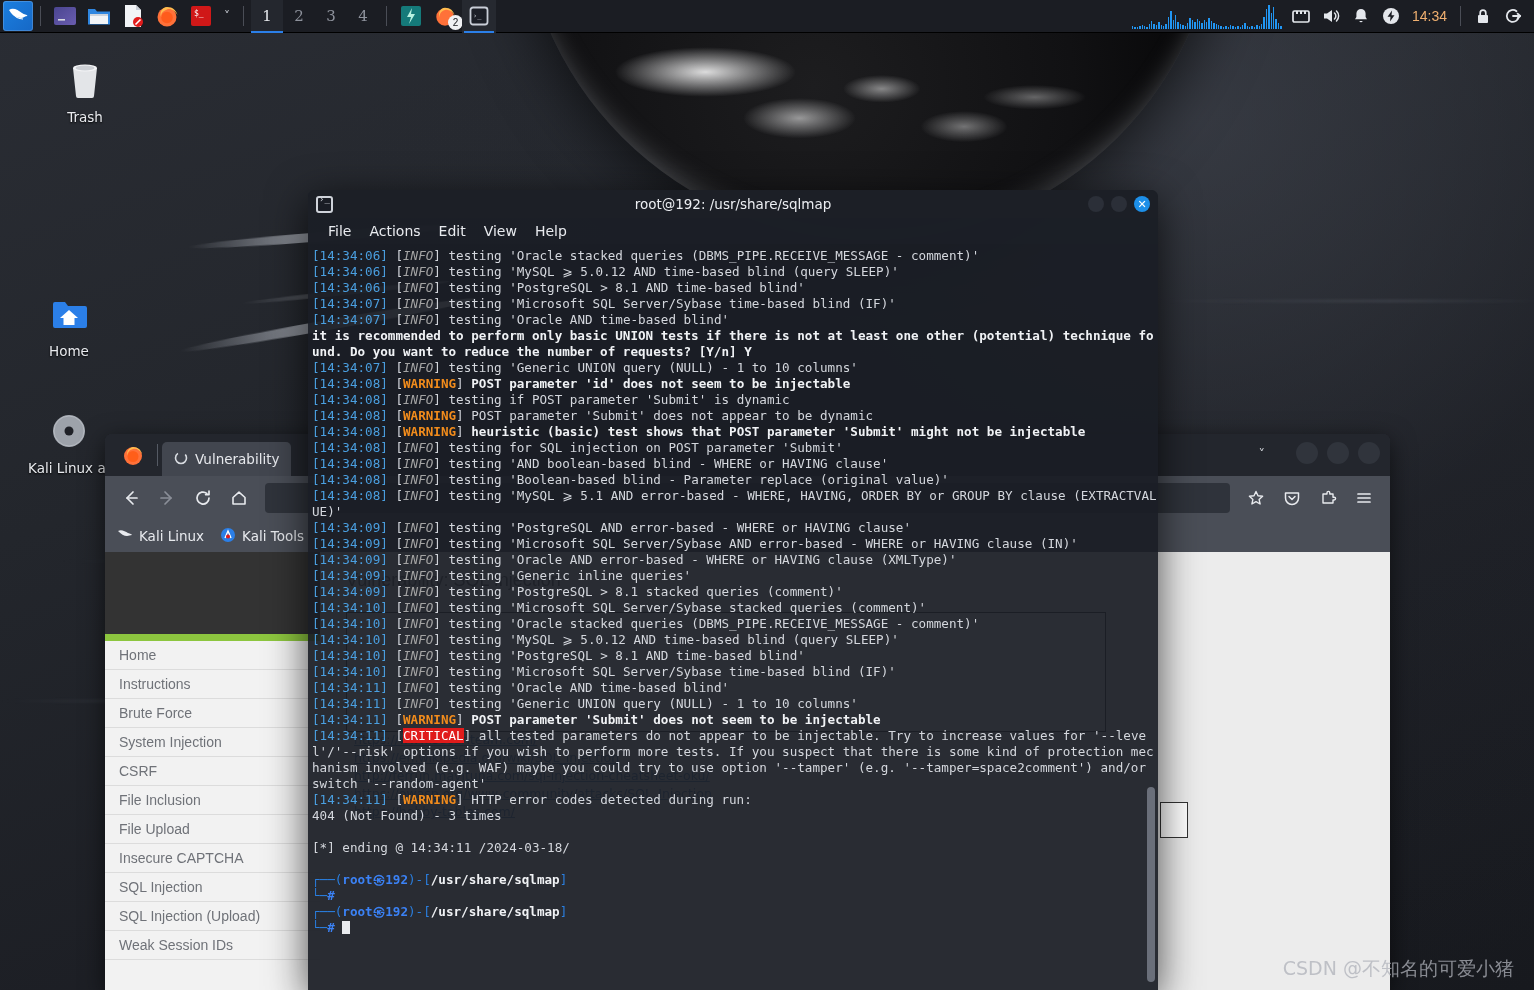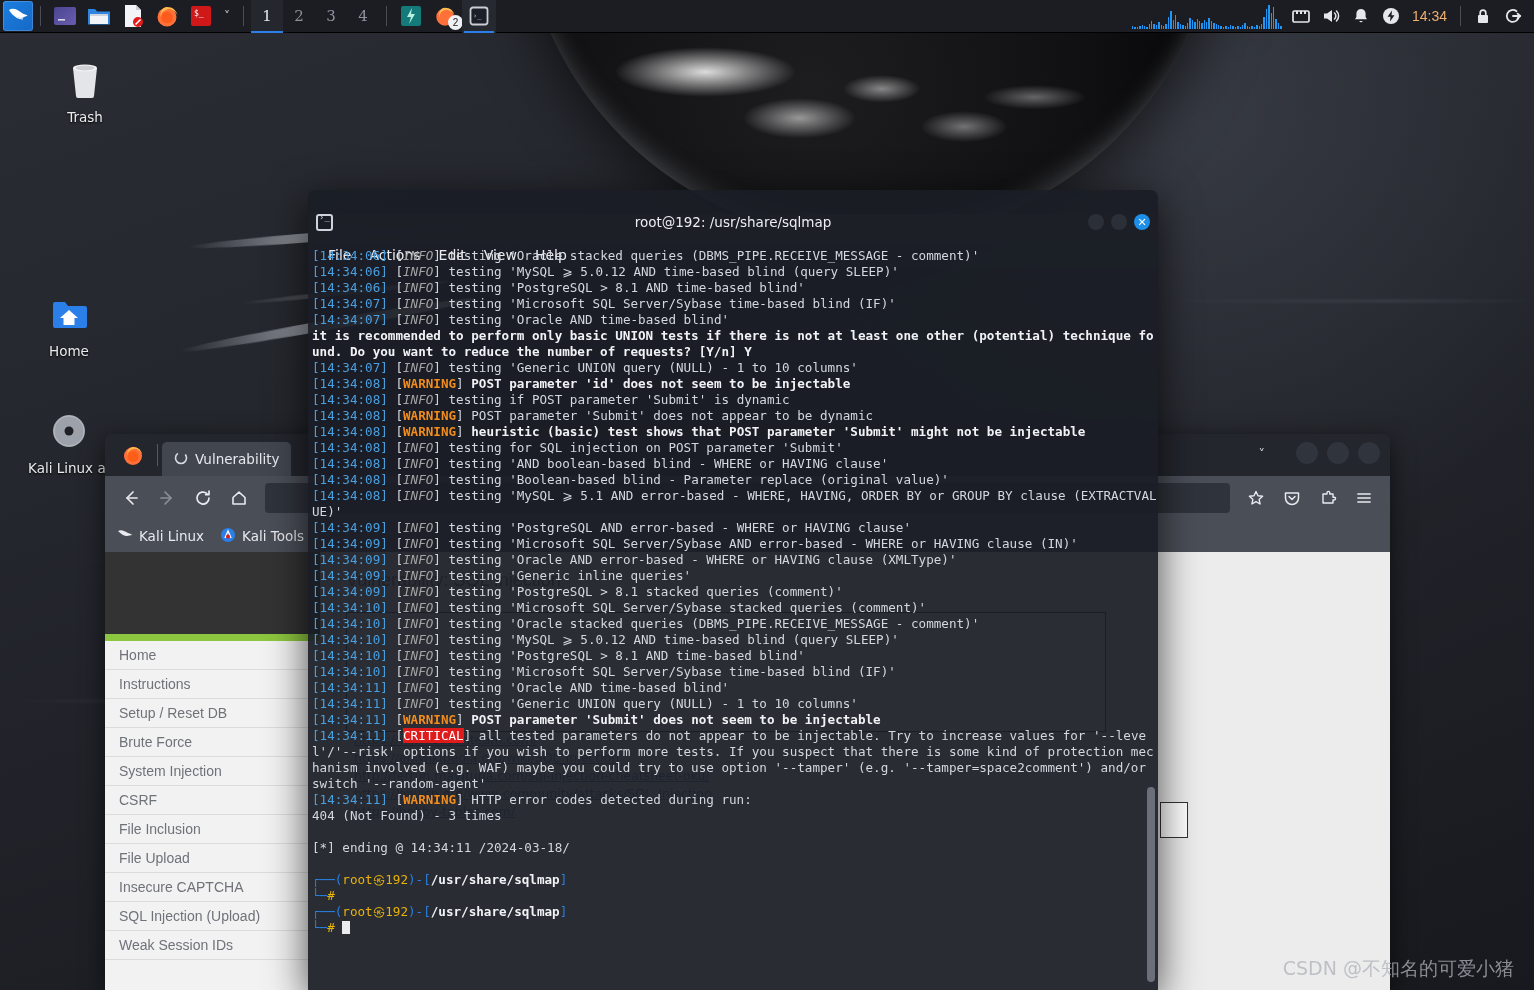--- a/index.html
+++ b/index.html
@@ -126,23 +126,22 @@
 
   
   .term {
     position: absolute; left: 308px; top: 190px; width: 850px; height: 800px;
     background: rgba(26,29,37,0.93);
     border-radius: 7px 7px 0 0; z-index: 30;
     box-shadow: 0 10px 40px rgba(0,0,0,0.7);
     overflow: hidden;
   }
   .term-title {
-    height: 28px; display: flex; position: relative;
+    height: 28px; display: flex; align-items: center; position: relative;
     background: rgba(28,31,39,0.96);
-    margin-top: 24px;
   }
   .term-title .ticon {
     width: 17px; height: 17px; margin-left: 8px; border: 2px solid #cfd3da; border-radius: 3px;
     background: #1a1d25; position: relative;
   }
   .term-title .ticon::before { content: "\203A_"; position: absolute; left: 1px; top: -4px; font-size: 9px; color: #cfd3da; font-family: "DejaVu Sans Mono", monospace; }
   .term-title .ttxt {
     position: absolute; left: 0; right: 0; text-align: center; color: #eceef2; font-size: 13.5px;
     font-family: "DejaVu Sans", sans-serif;
   }
@@ -160,21 +159,21 @@
     font-family: "DejaVu Sans Mono", monospace;
     font-size: 12.6px; line-height: 16px;
     color: #d4d7dd; white-space: pre-wrap; word-break: break-all;
     overflow: hidden;
   }
   .ts { color: #4a9fe0; }
   .info { color: #a3a3a3; font-style: italic; }
   .warn { color: #f28c1c; font-weight: bold; }
   .crit { background: #e01b1b; color: #ffffff; }
   .b { font-weight: bold; color: #f0f2f5; }
-  .pr-red { color: #eab308; font-weight: normal; }
+  .pr-red { color: #3b82f6; font-weight: bold; }
   .pr-blue { color: #2a7fe0; }
   .pr-white { color: #f0f2f5; font-weight: bold; }
   .cursor { display: inline-block; width: 7.6px; height: 13px; background: #e9ebef; vertical-align: -2px; }
   .term-scroll { position: absolute; right: 3px; bottom: 8px; width: 8px; height: 195px; background: #6a6f7a; border-radius: 4px; }
 
   .watermark {
     position: absolute; right: 20px; bottom: 8px; z-index: 80;
     color: rgba(175,178,185,0.75); font-size: 19px; font-family: "DejaVu Sans", sans-serif;
     pointer-events: none;
   }
@@ -323,27 +322,27 @@
         </span>
         <span>Kali Tools</span>
       </div>
     </div>
     <div class="ff-content">
       <div class="dvwa-side">
         <div class="dvwa-head"></div>
         <div class="dvwa-green"></div>
         <div class="dvwa-item">Home</div>
         <div class="dvwa-item">Instructions</div>
-        <div class="dvwa-item">Setup / Reset DB</div>
         <div class="dvwa-item">Brute Force</div>
         <div class="dvwa-item">System Injection</div>
         <div class="dvwa-item">CSRF</div>
         <div class="dvwa-item">File Inclusion</div>
         <div class="dvwa-item">File Upload</div>
         <div class="dvwa-item">Insecure CAPTCHA</div>
+        <div class="dvwa-item">SQL Injection</div>
         <div class="dvwa-item">SQL Injection (Upload)</div>
         <div class="dvwa-item">Weak Session IDs</div>
       </div>
       <div class="dvwa-main">
         <div class="dvwa-title">Vulnerability: SQL Injection</div>
         <div class="dvwa-box" style="left:26px; top:60px; width:760px; height:120px;"></div>
         <div class="dvwa-title" style="margin-top:110px;">More Information</div>
         <a class="dvwa-link">https://www.securiteam.com/</a>
         <a class="dvwa-link">https://en.wikipedia.org/wiki/SQL_injection</a>
         <a class="dvwa-link">http://ferruh.mavituna.com/sql-injection-cheatsheet-oku/</a>

